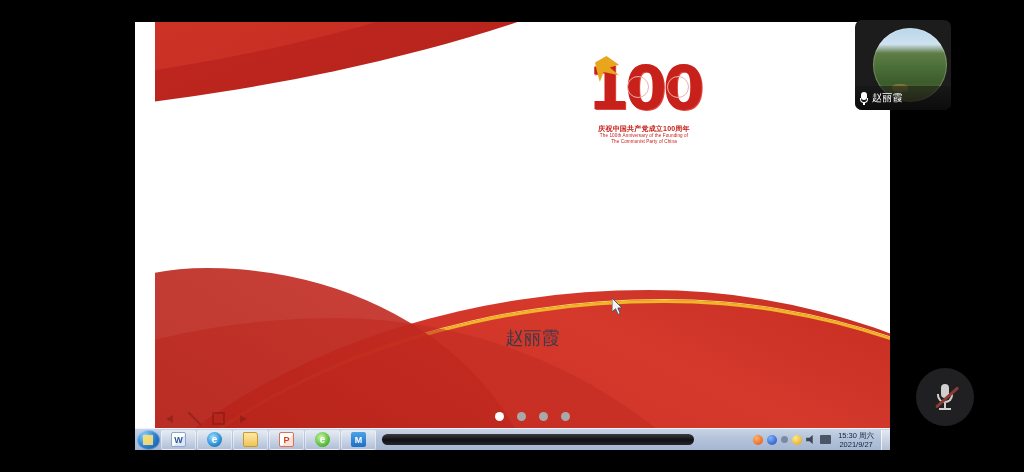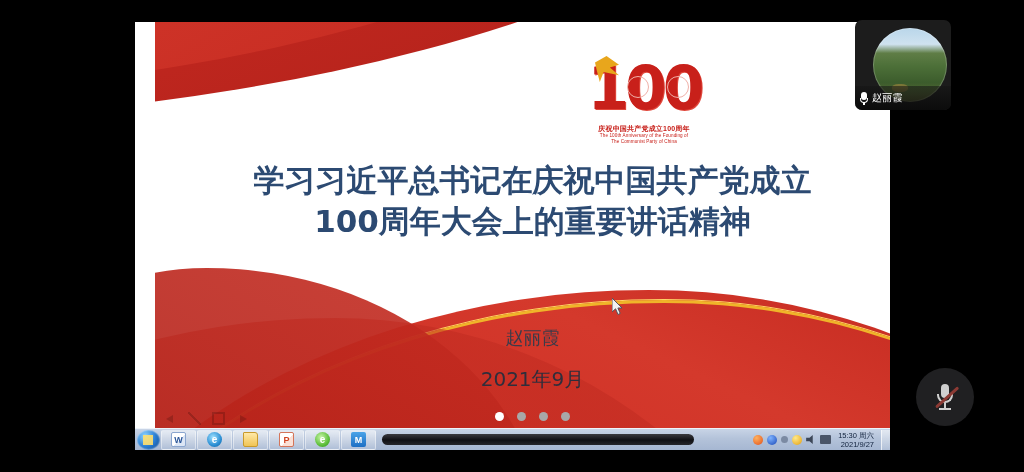--- a/index.html
+++ b/index.html
@@ -334,21 +334,21 @@
   .tray-s   { background: radial-gradient(circle at 35% 30%, #ffb15e, #e0501c); }
   .tray-q   { background: radial-gradient(circle at 35% 30%, #7fb3ff, #1a49b8); }
   .tray-dot { background: #7b8aa3; width:7px; height:7px; }
   .tray-sun { background: radial-gradient(circle at 35% 30%, #ffe98a, #e5a012); }
   .tray-spk { width:10px; height:10px; background: #3d4758; clip-path: polygon(0 32%, 34% 32%, 66% 4%, 66% 96%, 34% 68%, 0 68%); }
   .tray-net { width:11px; height:9px; background:#4a5568; border-radius:1px; }
   #clock {
     font-size: 7.5px;
     line-height: 9px;
     color: #10213c;
-    text-align: right;
+    text-align: center;
     padding: 0 3px;
     white-space: nowrap;
     flex: 0 0 auto;
   }
   #show-desktop {
     width: 9px;
     height: 20px;
     margin-left: 2px;
     background: linear-gradient(180deg, rgba(255,255,255,.5), rgba(255,255,255,.12));
     border-left: 1px solid rgba(255,255,255,.7);
@@ -522,27 +522,22 @@
           <div class="logo-100">100</div>
           <div class="logo-flag"></div>
           <div class="logo-ring r1"></div>
           <div class="logo-ring r2"></div>
         </div>
         <div class="logo-cn">庆祝中国共产党成立100周年</div>
         <div class="logo-en">The 100th Anniversary of the Founding of</div>
         <div class="logo-en">The Communist Party of China</div>
       </div>
 
-      <div id="slide-title">
-        <span class="ln1">学习习近平总书记在庆祝中国共产党成立</span>
-        <span class="ln2">100周年大会上的重要讲话精神</span>
-      </div>
 
       <div id="presenter">赵丽霞</div>
-      <div id="slide-date">2021年9月</div>
 
       <div id="slide-dots">
         <div class="dot active"></div>
         <div class="dot"></div>
         <div class="dot"></div>
         <div class="dot"></div>
       </div>
 
       <div id="ppt-tools">
         <div class="tool tool-prev"></div>

